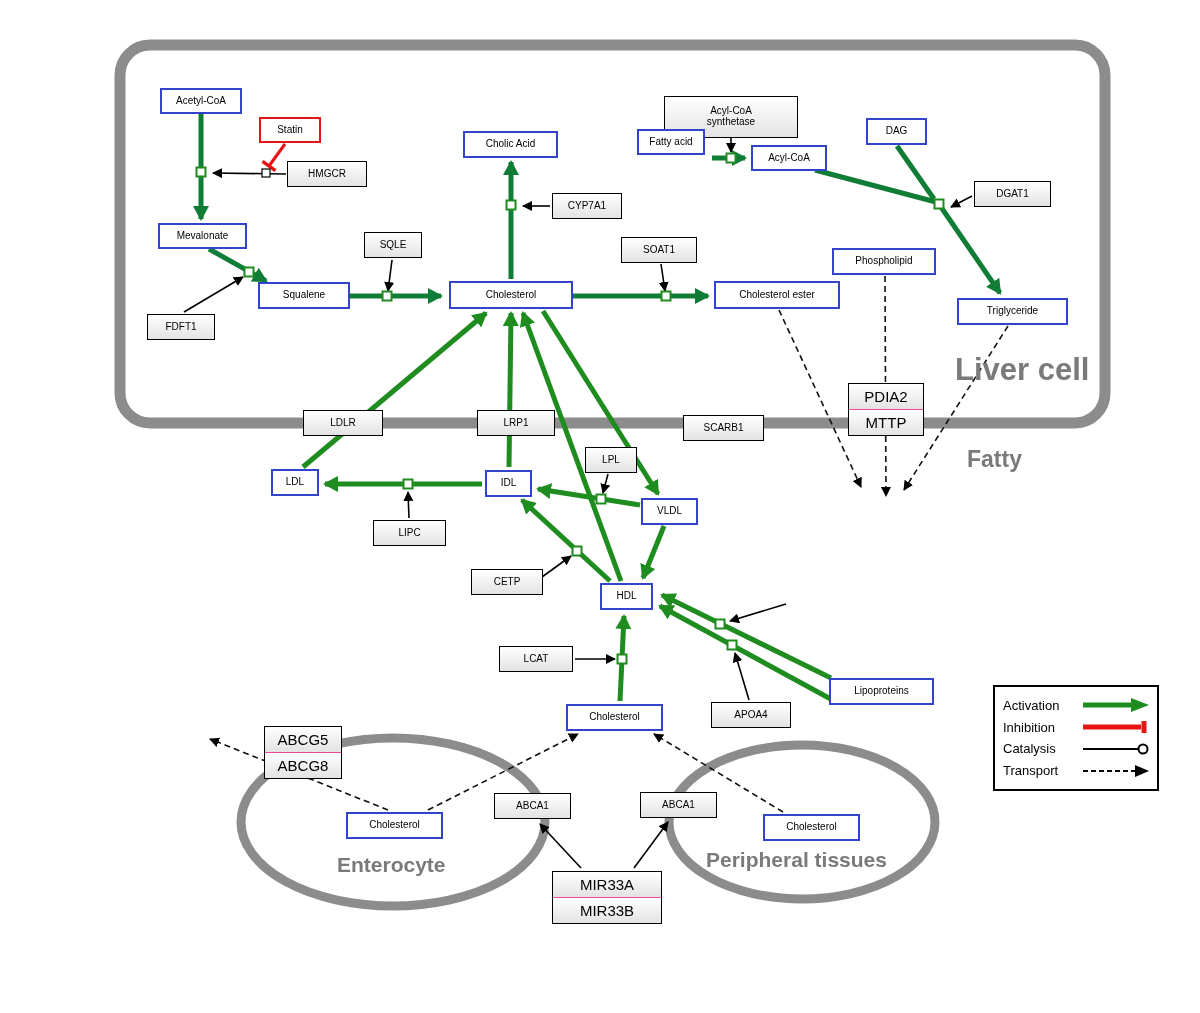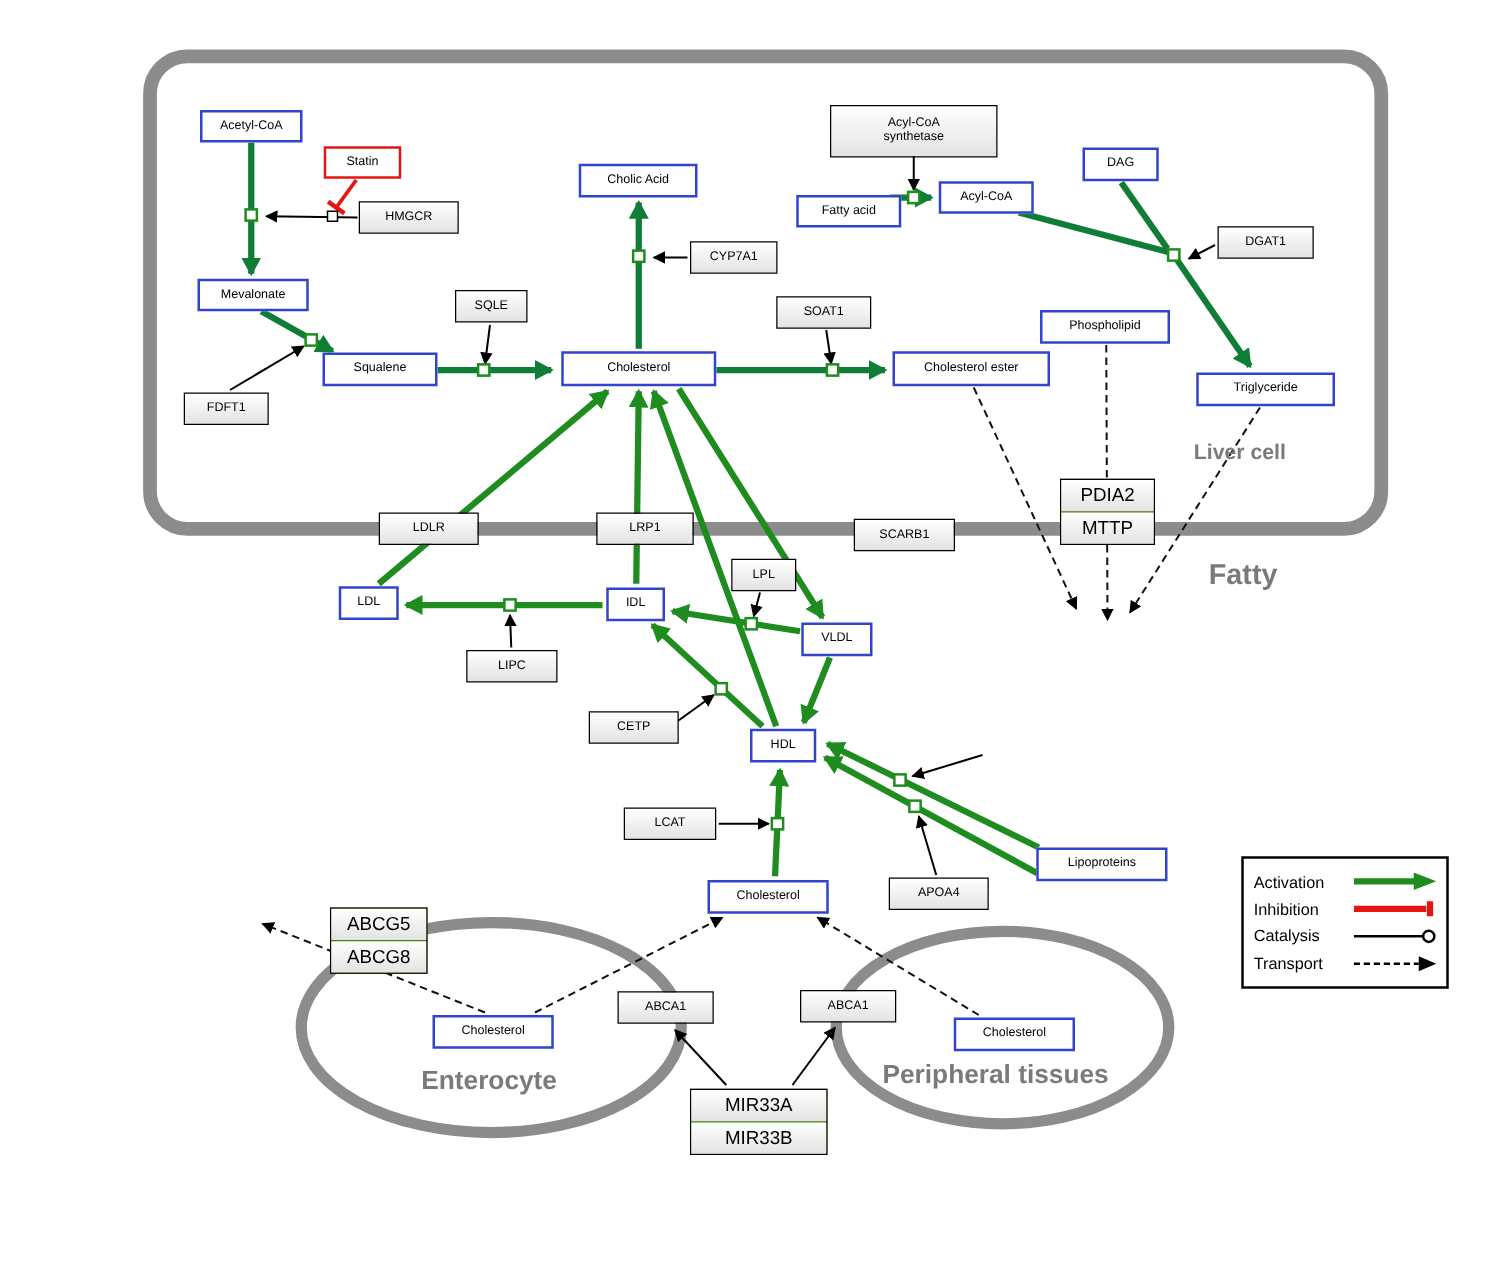--- a/index.html
+++ b/index.html
@@ -5,21 +5,21 @@
   *{box-sizing:border-box;margin:0;padding:0}
   html,body{background:#fff}
   body{font-family:"Liberation Sans",sans-serif}
   #canvas{position:relative;width:1200px;height:1013px;background:#fff;overflow:hidden}
   #edges{position:absolute;left:0;top:0;z-index:1}
   .node{position:absolute;z-index:3;display:flex;align-items:center;justify-content:center;
         text-align:center;font-size:10px;color:#000;background:#fff;line-height:1.08}
   .met{border:2px solid #3344cc}
   .gene{border:1px solid #000;background:linear-gradient(#ffffff,#e3e3e3)}
   .inhib{border:2px solid #e81313}
-  .stack{position:absolute;z-index:3;display:grid;gap:1px;background:#4d7c0f;border:1px solid #000}
+  .stack{position:absolute;z-index:3;display:grid;gap:1px;background:#ec4899;border:1px solid #000}
   .stack .cell{display:flex;align-items:center;justify-content:center;font-size:15px;
         background:linear-gradient(#ffffff,#e3e3e3);color:#000}
   .region-label{position:absolute;z-index:2;font-weight:bold;color:#7a7a7a;white-space:nowrap}
   #legend{position:absolute;left:993px;top:685px;width:166px;height:106px;z-index:3;
         border:2px solid #000;background:#fff;display:flex;flex-direction:column;
         justify-content:space-evenly;padding:4px 8px}
   .legend-row{display:flex;align-items:center;justify-content:space-between;font-size:13px;color:#000}
   .legend-row svg{flex:0 0 auto}
 </style>
 </head>
@@ -115,39 +115,39 @@
       <rect x="403.5" y="479.5" width="9" height="9"></rect>
       <rect x="596.5" y="494.5" width="9" height="9"></rect>
       <rect x="572.5" y="546.5" width="9" height="9"></rect>
       <rect x="715.5" y="619.5" width="9" height="9"></rect>
       <rect x="727.5" y="640.5" width="9" height="9"></rect>
       <rect x="617.5" y="654.5" width="9" height="9"></rect>
     </g>
     <rect x="262" y="169" width="8" height="8" fill="#ffffff" stroke="#000000" stroke-width="1.2"></rect>
   </svg>
 
-  <div class="region-label" style="left:955px;top:352px;font-size:17px">Liver cell</div>
+  <div class="region-label" style="left:955px;top:352px;font-size:31px">Liver cell</div>
   <div class="region-label" style="left:967px;top:446px;font-size:23px">Fatty</div>
   <div class="region-label" style="left:337px;top:853px;font-size:21px">Enterocyte</div>
   <div class="region-label" style="left:706px;top:848px;font-size:21px">Peripheral tissues</div>
 
   <div class="node met" style="left:160px;top:88px;width:82px;height:26px">Acetyl-CoA</div>
   <div class="node inhib" style="left:259px;top:117px;width:62px;height:26px">Statin</div>
   <div class="node gene" style="left:287px;top:161px;width:80px;height:26px">HMGCR</div>
   <div class="node met" style="left:158px;top:223px;width:89px;height:26px">Mevalonate</div>
   <div class="node gene" style="left:147px;top:314px;width:68px;height:26px">FDFT1</div>
   <div class="node met" style="left:258px;top:282px;width:92px;height:27px">Squalene</div>
   <div class="node gene" style="left:364px;top:232px;width:58px;height:26px">SQLE</div>
   <div class="node met" style="left:449px;top:281px;width:124px;height:28px">Cholesterol</div>
   <div class="node met" style="left:463px;top:131px;width:95px;height:27px">Cholic Acid</div>
   <div class="node gene" style="left:552px;top:193px;width:70px;height:26px">CYP7A1</div>
   <div class="node gene" style="left:621px;top:237px;width:76px;height:26px">SOAT1</div>
   <div class="node met" style="left:714px;top:281px;width:126px;height:28px">Cholesterol ester</div>
-  <div class="node gene" style="left:664px;top:84px;width:134px;height:32px;padding:20px">Acyl-CoA synthetase</div>
-  <div class="node met" style="left:637px;top:156px;width:84px;height:26px">Fatty acid</div>
+  <div class="node gene" style="left:664px;top:96px;width:134px;height:32px;padding:20px">Acyl-CoA synthetase</div>
+  <div class="node met" style="left:637px;top:129px;width:68px;height:26px">Fatty acid</div>
   <div class="node met" style="left:751px;top:145px;width:76px;height:26px">Acyl-CoA</div>
   <div class="node met" style="left:866px;top:118px;width:61px;height:27px">DAG</div>
   <div class="node gene" style="left:974px;top:181px;width:77px;height:26px">DGAT1</div>
   <div class="node met" style="left:832px;top:248px;width:104px;height:27px">Phospholipid</div>
   <div class="node met" style="left:957px;top:298px;width:111px;height:27px">Triglyceride</div>
 
   <div class="node gene" style="left:303px;top:410px;width:80px;height:26px">LDLR</div>
   <div class="node gene" style="left:477px;top:410px;width:78px;height:26px">LRP1</div>
   <div class="node gene" style="left:683px;top:415px;width:81px;height:26px">SCARB1</div>
   <div class="stack" style="left:848px;top:383px;width:76px;grid-template-rows:25px 25px">

